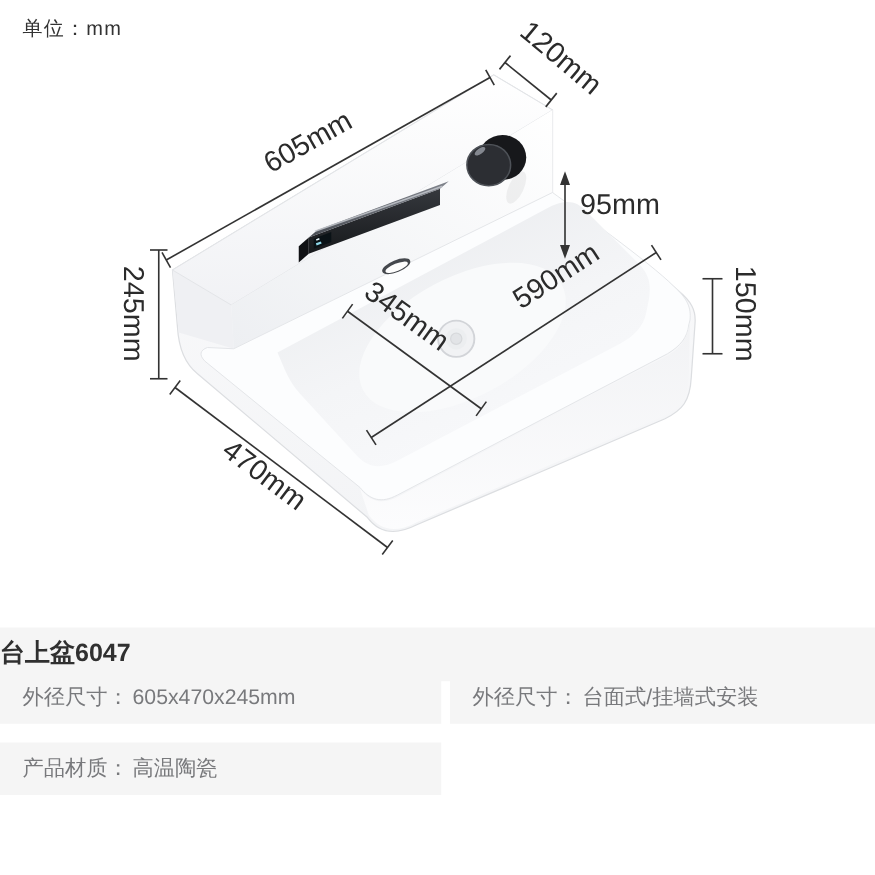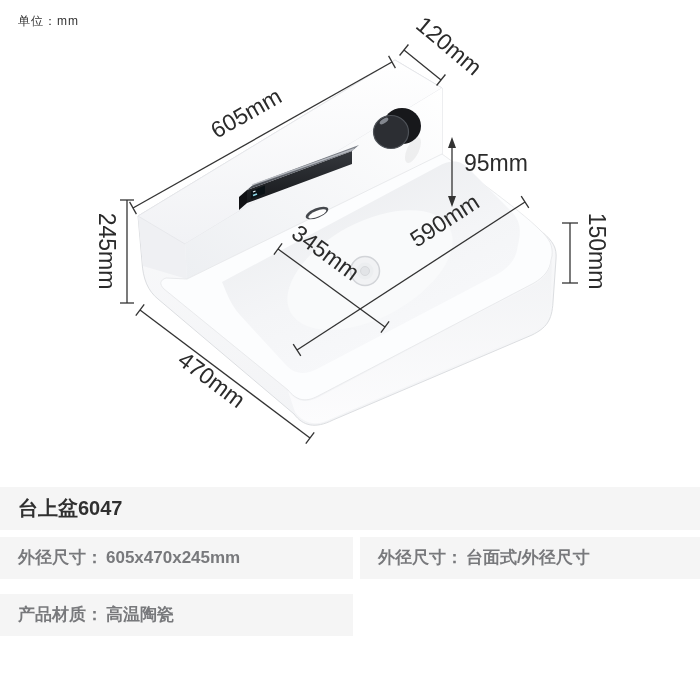--- a/index.html
+++ b/index.html
@@ -1,24 +1,24 @@
 <!DOCTYPE html>
 <html><head>
 <meta charset="utf-8">
 <style>
   html,body{margin:0;padding:0;background:#ffffff;}
   body{width:700px;height:700px;position:relative;overflow:hidden;
        font-family:"Liberation Sans","DejaVu Sans",sans-serif;}
-  .unit-label{position:absolute;left:18px;top:13px;font-size:12px;color:#333;letter-spacing:1px;}
+  .unit-label{position:absolute;left:18px;top:13px;font-size:16px;color:#333;letter-spacing:1px;}
   .diagram-wrap{position:absolute;left:0;top:0;width:700px;height:480px;}
   svg text{font-family:"Liberation Sans","DejaVu Sans",sans-serif;fill:#2b2b2b;font-size:23px;}
   .panel{position:absolute;left:0;width:700px;}
-  .title-bar{top:487px;height:43px;background:#f5f5f5;line-height:43px;
-             font-size:20px;font-weight:bold;color:#303030;padding-left:18px;box-sizing:border-box;}
-  .spec-row{position:absolute;height:42px;font-weight:bold;}
+  .title-bar{top:502px;height:43px;background:#f5f5f5;line-height:43px;
+             font-size:20px;font-weight:bold;color:#303030;box-sizing:border-box;}
+  .spec-row{position:absolute;height:42px;}
   .row1{top:537px;} .row2{top:594px;}
   .cell{position:absolute;top:0;height:42px;background:#f5f5f5;line-height:42px;
         font-size:17px;color:#78797c;padding-left:18px;box-sizing:border-box;white-space:nowrap;}
   .cell-left{left:0;width:353px;}
   .cell-right{left:360px;width:340px;}
   .cell .lbl{margin-right:3px;}
 </style>
 </head>
 <body>
 
@@ -162,21 +162,21 @@
 
 <div class="panel title-bar">
   <span>台上盆6047</span>
 </div>
 
 <div class="panel spec-row row1">
   <div class="cell cell-left">
     <span class="lbl">外径尺寸：</span><span>605x470x245mm</span>
   </div>
   <div class="cell cell-right">
-    <span class="lbl">外径尺寸：</span><span>台面式/外径尺寸</span>
+    <span class="lbl">外径尺寸：</span><span>台面式/挂墙式安装</span>
   </div>
 </div>
 
 <div class="panel spec-row row2">
   <div class="cell cell-left">
     <span class="lbl">产品材质：</span><span>高温陶瓷</span>
   </div>
 </div>
 
 </body></html>

